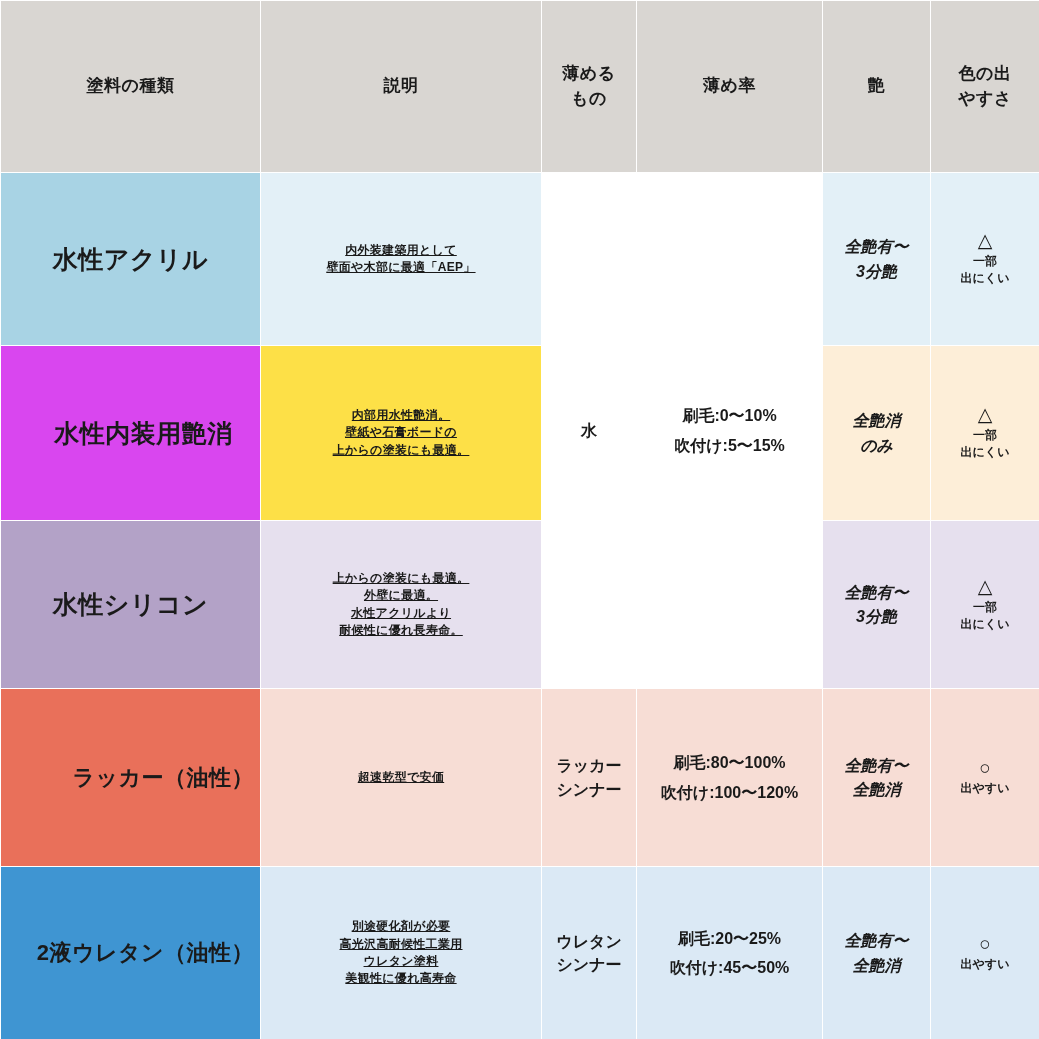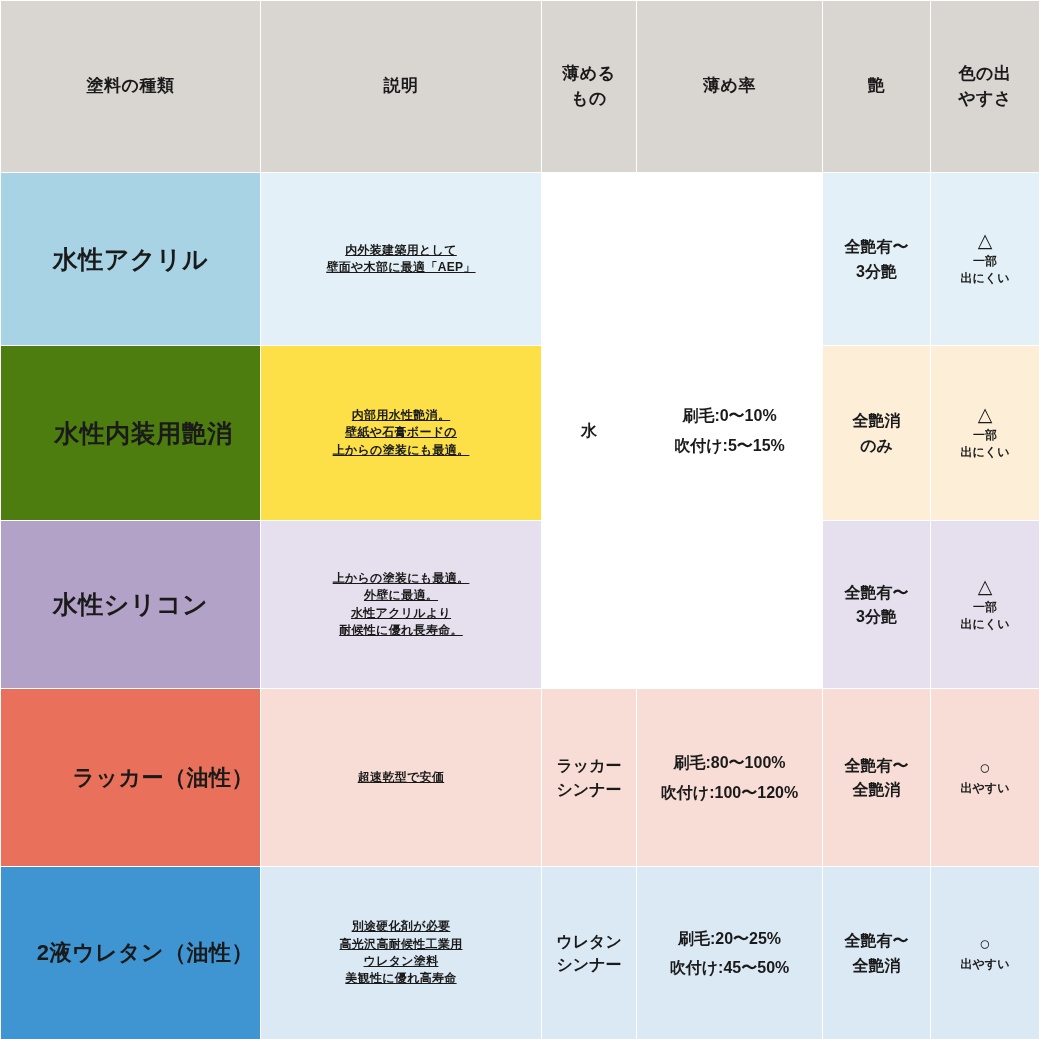--- a/index.html
+++ b/index.html
@@ -57,21 +57,21 @@
   td.desc-cell {
     font-size: 12px;
     letter-spacing: 0.3px;
     text-decoration: underline;
   }
   
   td.thin-cell, td.rate-cell, td.gloss-cell, td.color-cell {
     font-size: 16px;
   }
   td.rate-cell .rate-line { margin: 6px 0; }
-  td.gloss-cell .g-line { margin: 1px 0; }
+  td.gloss-cell .g-line { margin: 1px 0; font-style: italic; }
   td.color-cell .mark {
     font-size: 19px;
     line-height: 1.2;
     display: block;
   }
   td.color-cell .sub {
     display: block;
     font-size: 12px;
     line-height: 1.45;
   }
@@ -123,21 +123,21 @@
         <div class="g-line">3分艶</div>
       </td>
       <td class="color-cell" style="background:#e3f0f7;">
         <span class="mark">△</span>
         <span class="sub">一部</span>
         <span class="sub">出にくい</span>
       </td>
     </tr>
 
     <tr style="height:175px;">
-      <td class="type-cell" style="background:#4d7c0f;padding-left:32px;">水性内装用艶消</td>
+      <td class="type-cell" style="background:#d946ef;padding-left:32px;">水性内装用艶消</td>
       <td class="desc-cell" style="background:#fde047;">
         <span class="desc-line">内部用水性艶消。</span>
         <span class="desc-line">壁紙や石膏ボードの</span>
         <span class="desc-line">上からの塗装にも最適。</span>
       </td>
       <td class="gloss-cell" style="background:#fdeed8;">
         <div class="g-line">全艶消</div>
         <div class="g-line">のみ</div>
       </td>
       <td class="color-cell" style="background:#fdeed8;">

